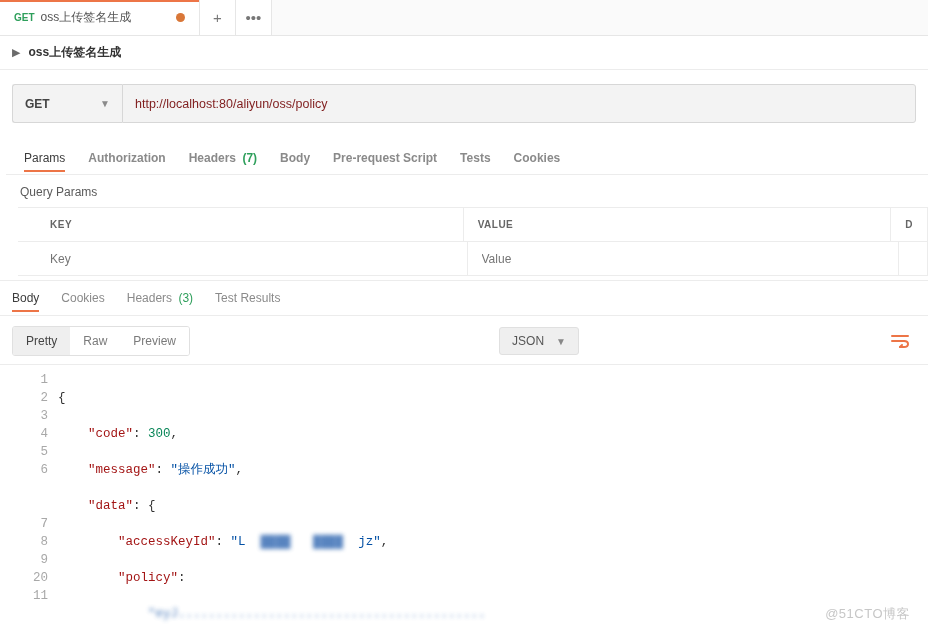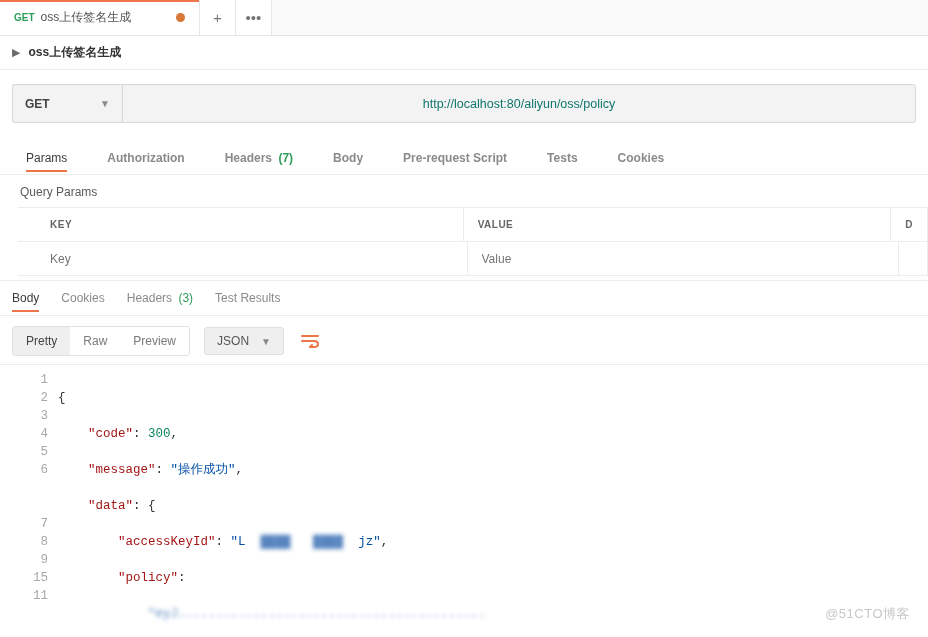--- a/index.html
+++ b/index.html
@@ -20,24 +20,24 @@
   
   .crumb-bar { display:flex; align-items:center; height:34px; padding: 0 12px; border-bottom:1px solid #ececec; background:#fff; }
   .crumb-bar .chev { color:#6b6b6b; margin-right:8px; font-size:11px; }
   .crumb-bar .crumb { color:#333; font-weight:600; }
 
   
   .req-row { display:flex; align-items:stretch; margin: 14px 12px 18px 12px; height: 39px; }
   .method-select { display:flex; align-items:center; justify-content:space-between; width:110px; border:1px solid #d7d7d7; background:#f3f3f3; padding:0 12px; border-right:none; border-radius:3px 0 0 3px; cursor:pointer; }
   .method-select .lbl { font-weight:600; color:#444; }
   .method-select .caret { color:#8a8a8a; font-size:10px; }
-  .url-input { flex:1; border:1px solid #d7d7d7; background:#f3f3f3; padding:0 28px; color:#0f766e; font-size:12.5px; outline:none; border-radius:0 3px 3px 0;text-align:center; }
-
-  
-  .subtabs { display:flex; gap:40px; padding: 0 26px; height:34px; align-items:center; border-bottom:1px solid #ececec; }
+  .url-input { flex:1; border:1px solid #d7d7d7; background:#f3f3f3; padding:0 12px; color:#7f1d1d; font-size:12.5px; outline:none; border-radius:0 3px 3px 0; }
+
+  
+  .subtabs { display:flex; gap:23px; padding: 0 18px; height:34px; align-items:center; border-bottom:1px solid #ececec;margin-left:6px; }
   .subtab { color:#8a8a8a; cursor:pointer; padding:6px 0; position:relative;font-weight:bold; }
   .subtab.active { color:#3c3c3c; font-weight:500; }
   .subtab.active::after { content:""; position:absolute; left:0; right:0; bottom:-1px; height:2px; background:#ed7547; }
   .count { color:#2e9f5b; margin-left:3px; }
 
   
   .qp-header { padding: 10px 20px 8px; color:#5a5a5a; }
   .qp-table { border-top:1px solid #ececec; margin-left:18px; }
   .qp-row { display:flex; height:34px; border-bottom:1px solid #ececec; }
   .qp-cell { flex:1; display:flex; align-items:center; padding:0 14px; border-right:1px solid #ececec; }
@@ -45,21 +45,21 @@
   .qp-row.head .qp-cell { font-weight:700; font-size:10px; color:#666; letter-spacing:.5px; }
   .qp-cell input { border:none; outline:none; background:transparent; width:100%; color:#888; font-size:12px; }
 
   
   .resp-tabs { display:flex; gap:22px; padding: 0 12px; height:36px; align-items:center; border-bottom:1px solid #ececec; border-top:1px solid #ececec; margin-top:4px; }
   .resp-tab { color:#8a8a8a; cursor:pointer; padding:6px 0; position:relative; }
   .resp-tab.active { color:#3c3c3c; font-weight:500; }
   .resp-tab.active::after { content:""; position:absolute; left:0; right:0; bottom:-1px; height:2px; background:#ed7547; }
 
   
-  .view-bar { display:flex; align-items:center; gap:0; padding:10px 12px 8px; }
+  .view-bar { display:flex; align-items:center; gap:0; padding:10px 12px 8px;justify-content:space-between; }
   .seg { display:flex; border:1px solid #e0e0e0; border-radius:3px; overflow:hidden; }
   .seg button { border:none; background:#fff; padding:7px 13px; color:#7a7a7a; cursor:pointer; font-size:12px; }
   .seg button.active { background:#efefef; color:#444; font-weight:500; }
   .beta { color:#2e76c7; font-size:9px; font-weight:700; margin-left:2px; letter-spacing:.5px; vertical-align: top; }
   .json-select { margin-left:14px; display:flex; align-items:center; gap:12px; border:1px solid #e0e0e0; background:#efefef; padding:6px 12px; border-radius:3px; cursor:pointer; color:#555; }
   .wrap-btn { margin-left:10px; width:32px; height:30px; display:flex; align-items:center; justify-content:center; border:none; background:transparent; cursor:pointer; }
   .wrap-btn svg { stroke:#ed7547; }
 
   
   .code-wrap { display:flex; border-top:1px solid #ececec; font-family: "SFMono-Regular", Consolas, "Courier New", monospace; font-size:12.5px; line-height:18px; }
@@ -172,21 +172,21 @@
       <div>2</div>
       <div>3</div>
       <div>4</div>
       <div>5</div>
       <div>6</div>
       <div></div>
       <div></div>
       <div>7</div>
       <div>8</div>
       <div>9</div>
-      <div>15</div>
+      <div>20</div>
       <div>11</div>
   </div>
   <div class="code">
 <div class="line"><span class="p">{</span></div>
 <div class="line">    <span class="k">"code"</span><span class="p">: </span><span class="n">300</span><span class="p">,</span></div>
 <div class="line">    <span class="k">"message"</span><span class="p">: </span><span class="s">"<span>操作成功</span>"</span><span class="p">,</span></div>
 <div class="line">    <span class="k">"data"</span><span class="p">: {</span></div>
 <div class="line">        <span class="k">"accessKeyId"</span><span class="p">: </span><span class="s">"<span>L</span><span class="blur">  ████   ████  </span><span>jz</span>"</span><span class="p">,</span></div>
 <div class="line">        <span class="k">"policy"</span><span class="p">:</span></div>
 <div class="line">            <span class="s blur">"eyJ.........................................</span></div>

